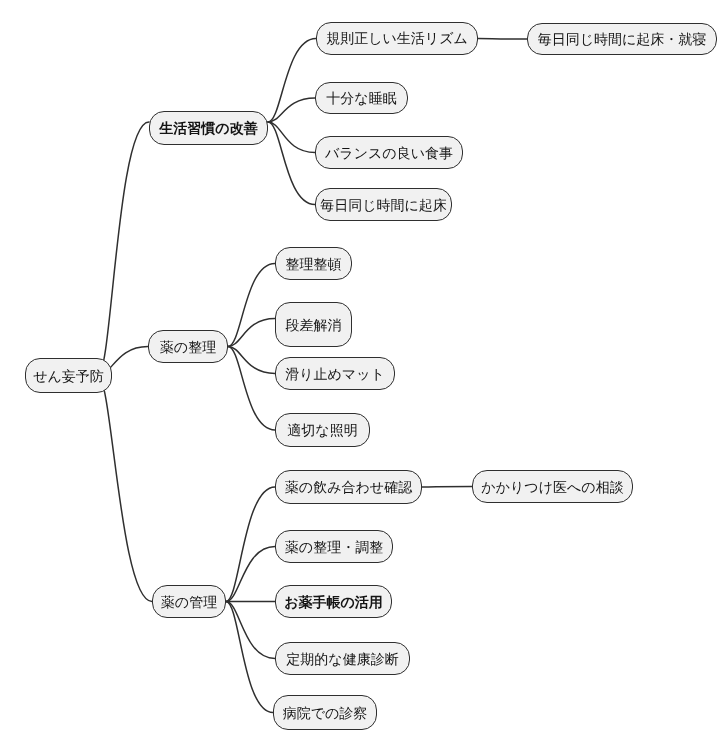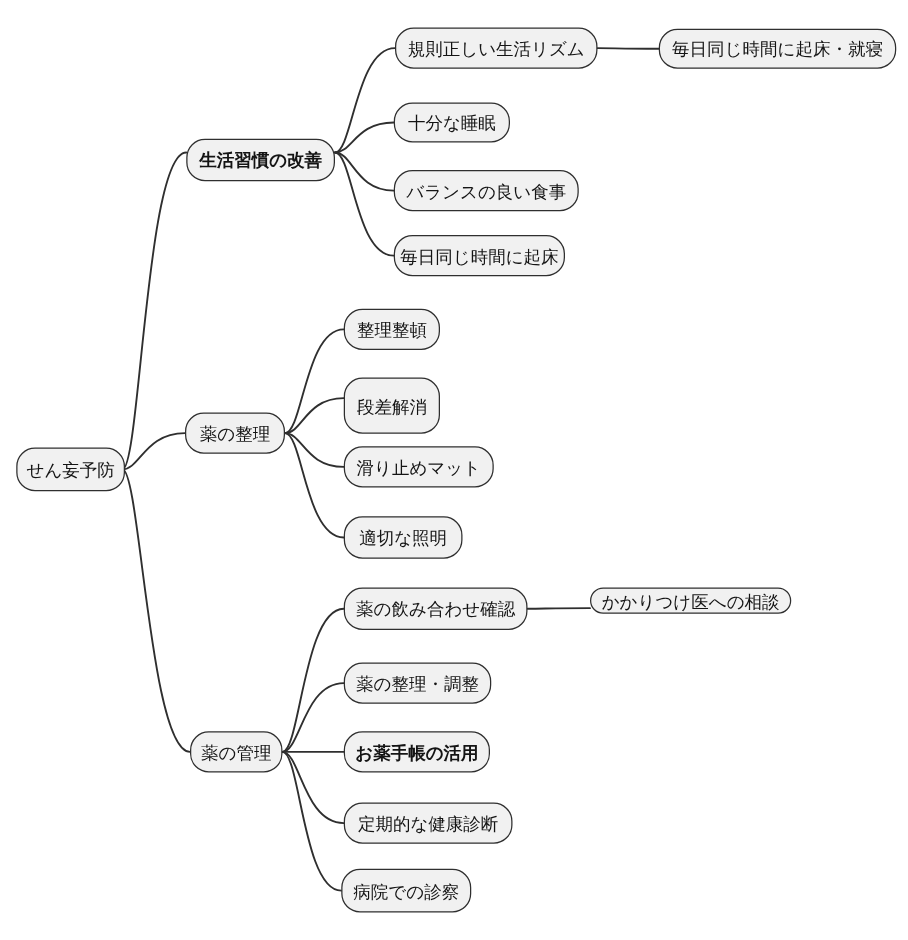--- a/index.html
+++ b/index.html
@@ -57,32 +57,32 @@
       <path d="M 228 346.5 C 242 346.5, 244.45 430, 275 430" fill="none" stroke="#2f2f2f" stroke-width="1.5" stroke-linecap="round"></path>
       <path d="M 98 375.5 C 112 375.5, 120 601.5, 152 601.5" fill="none" stroke="#2f2f2f" stroke-width="1.5" stroke-linecap="round"></path>
       <path d="M 226 601.5 C 240 601.5, 243.15 487, 275 487" fill="none" stroke="#2f2f2f" stroke-width="1.5" stroke-linecap="round"></path>
       <path d="M 422 487 C 436 487, 440 486.5, 472 486.5" fill="none" stroke="#2f2f2f" stroke-width="1.5" stroke-linecap="round"></path>
       <path d="M 226 601.5 C 240 601.5, 243.15 546.5, 275 546.5" fill="none" stroke="#2f2f2f" stroke-width="1.5" stroke-linecap="round"></path>
       <path d="M 226 601.5 C 240 601.5, 243.15 601.5, 275 601.5" fill="none" stroke="#2f2f2f" stroke-width="1.5" stroke-linecap="round"></path>
       <path d="M 226 601.5 C 240 601.5, 243.15 658.5, 275 658.5" fill="none" stroke="#2f2f2f" stroke-width="1.5" stroke-linecap="round"></path>
       <path d="M 226 601.5 C 240 601.5, 242.45 712.5, 273 712.5" fill="none" stroke="#2f2f2f" stroke-width="1.5" stroke-linecap="round"></path>
     </svg>
 
-  <div class="node" id="n0" style="left:13px;  top:358px; width:87px;  height:35px;">せん妄予防</div>
+  <div class="node" id="n0" style="left:25px;  top:358px; width:87px;  height:35px;">せん妄予防</div>
   <div class="node" id="n1" style="left:149px; top:111px; width:119px; height:34px;font-weight:bold;">生活習慣の改善</div>
-  <div class="node" id="n2" style="left:316px; top:22px;  width:162px; height:33px;">規則正しい生活リズム</div>
+  <div class="node" id="n2" style="left:316px; top:22px;  width:162px; height:33px;font-family:Liberation Serif, serif;">規則正しい生活リズム</div>
   <div class="node" id="n3" style="left:527px; top:23px;  width:190px; height:32px;">毎日同じ時間に起床・就寝</div>
   <div class="node" id="n4" style="left:315px; top:82px;  width:93px;  height:32px;">十分な睡眠</div>
   <div class="node" id="n5" style="left:315px; top:136px; width:148px; height:33px;">バランスの良い食事</div>
   <div class="node" id="n6" style="left:315px; top:188px; width:137px; height:33px;">毎日同じ時間に起床</div>
   <div class="node" id="n7" style="left:148px; top:330px; width:80px;  height:33px;">薬の整理</div>
   <div class="node" id="n8" style="left:275px; top:247px; width:77px;  height:33px;">整理整頓</div>
   <div class="node" id="n9" style="left:275px; top:302px; width:77px;  height:45px;">段差解消</div>
   <div class="node" id="n10" style="left:275px; top:357px; width:120px; height:33px;">滑り止めマット</div>
   <div class="node" id="n11" style="left:275px; top:413px; width:95px;  height:34px;">適切な照明</div>
   <div class="node" id="n12" style="left:152px; top:585px; width:74px;  height:33px;">薬の管理</div>
   <div class="node" id="n13" style="left:275px; top:470px; width:147px; height:34px;">薬の飲み合わせ確認</div>
-  <div class="node" id="n14" style="left:472px; top:470px; width:161px; height:21px;">かかりつけ医への相談</div>
+  <div class="node" id="n14" style="left:472px; top:470px; width:161px; height:33px;">かかりつけ医への相談</div>
   <div class="node" id="n15" style="left:275px; top:530px; width:118px; height:33px;">薬の整理・調整</div>
   <div class="node" id="n16" style="left:275px; top:585px; width:117px; height:33px;font-weight:bold;">お薬手帳の活用</div>
   <div class="node" id="n17" style="left:275px; top:642px; width:135px; height:33px;">定期的な健康診断</div>
   <div class="node" id="n18" style="left:273px; top:695px; width:104px; height:35px;">病院での診察</div>
 </div>
 
 </body></html>

